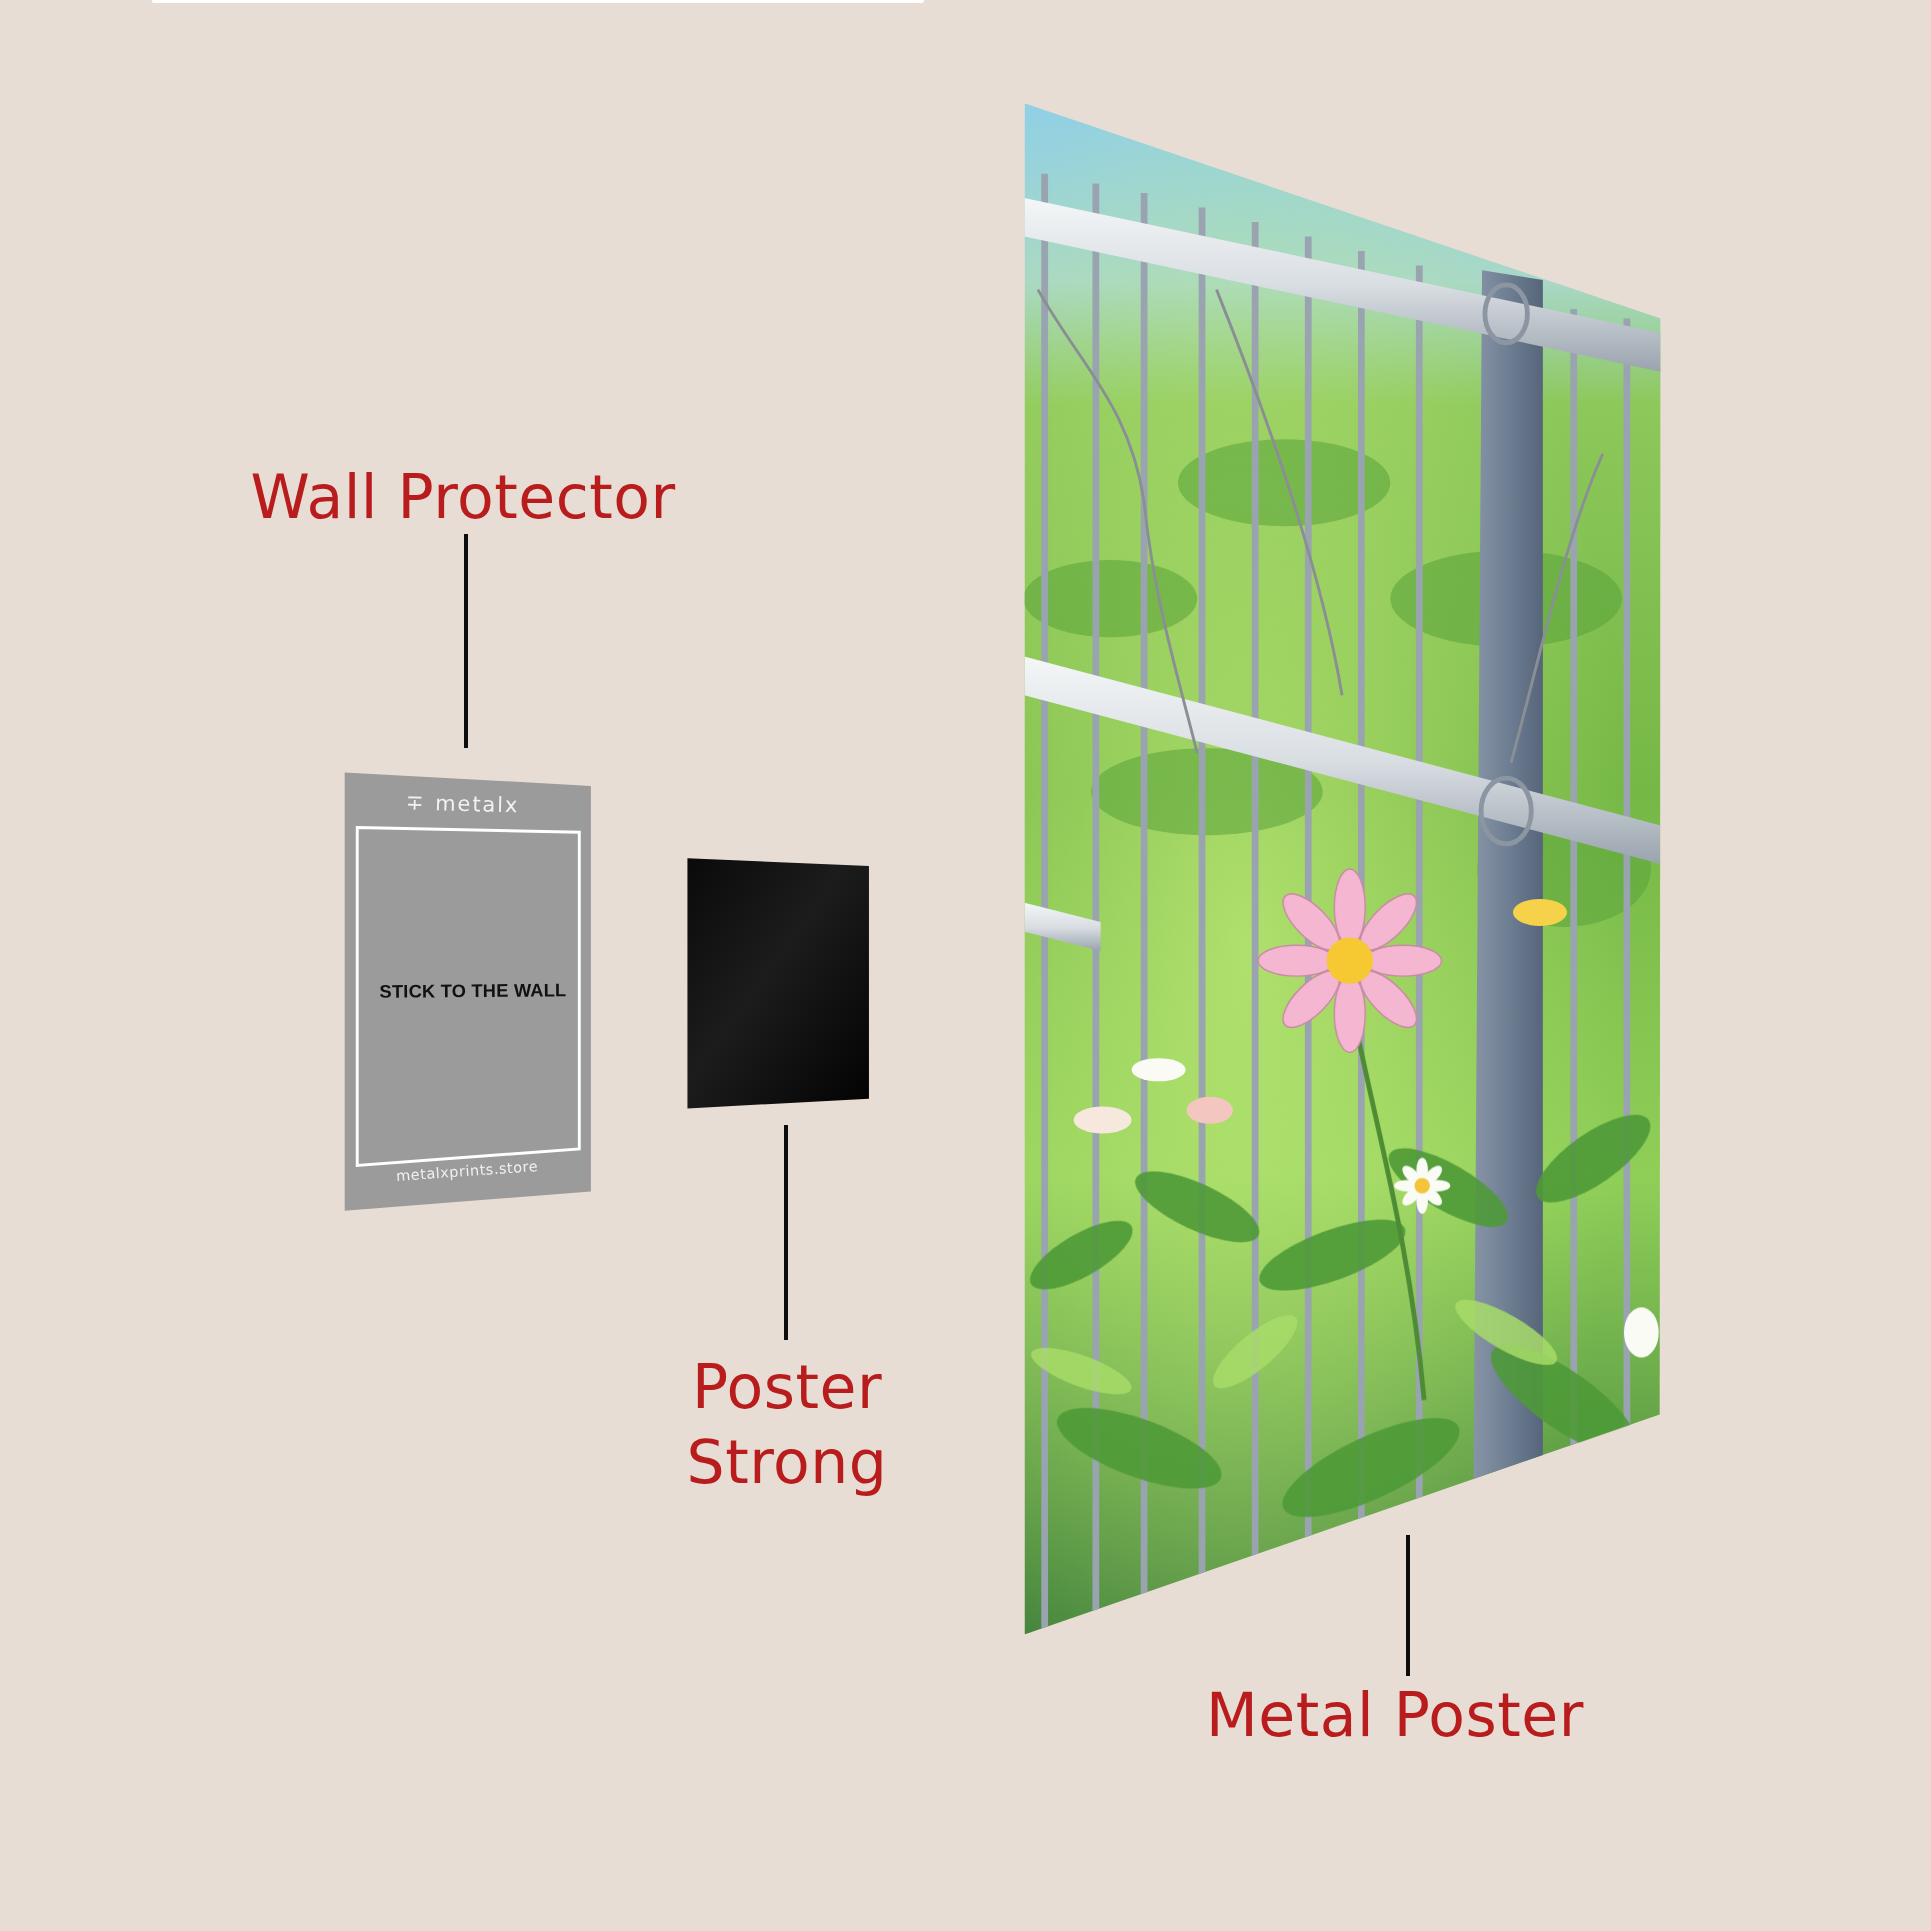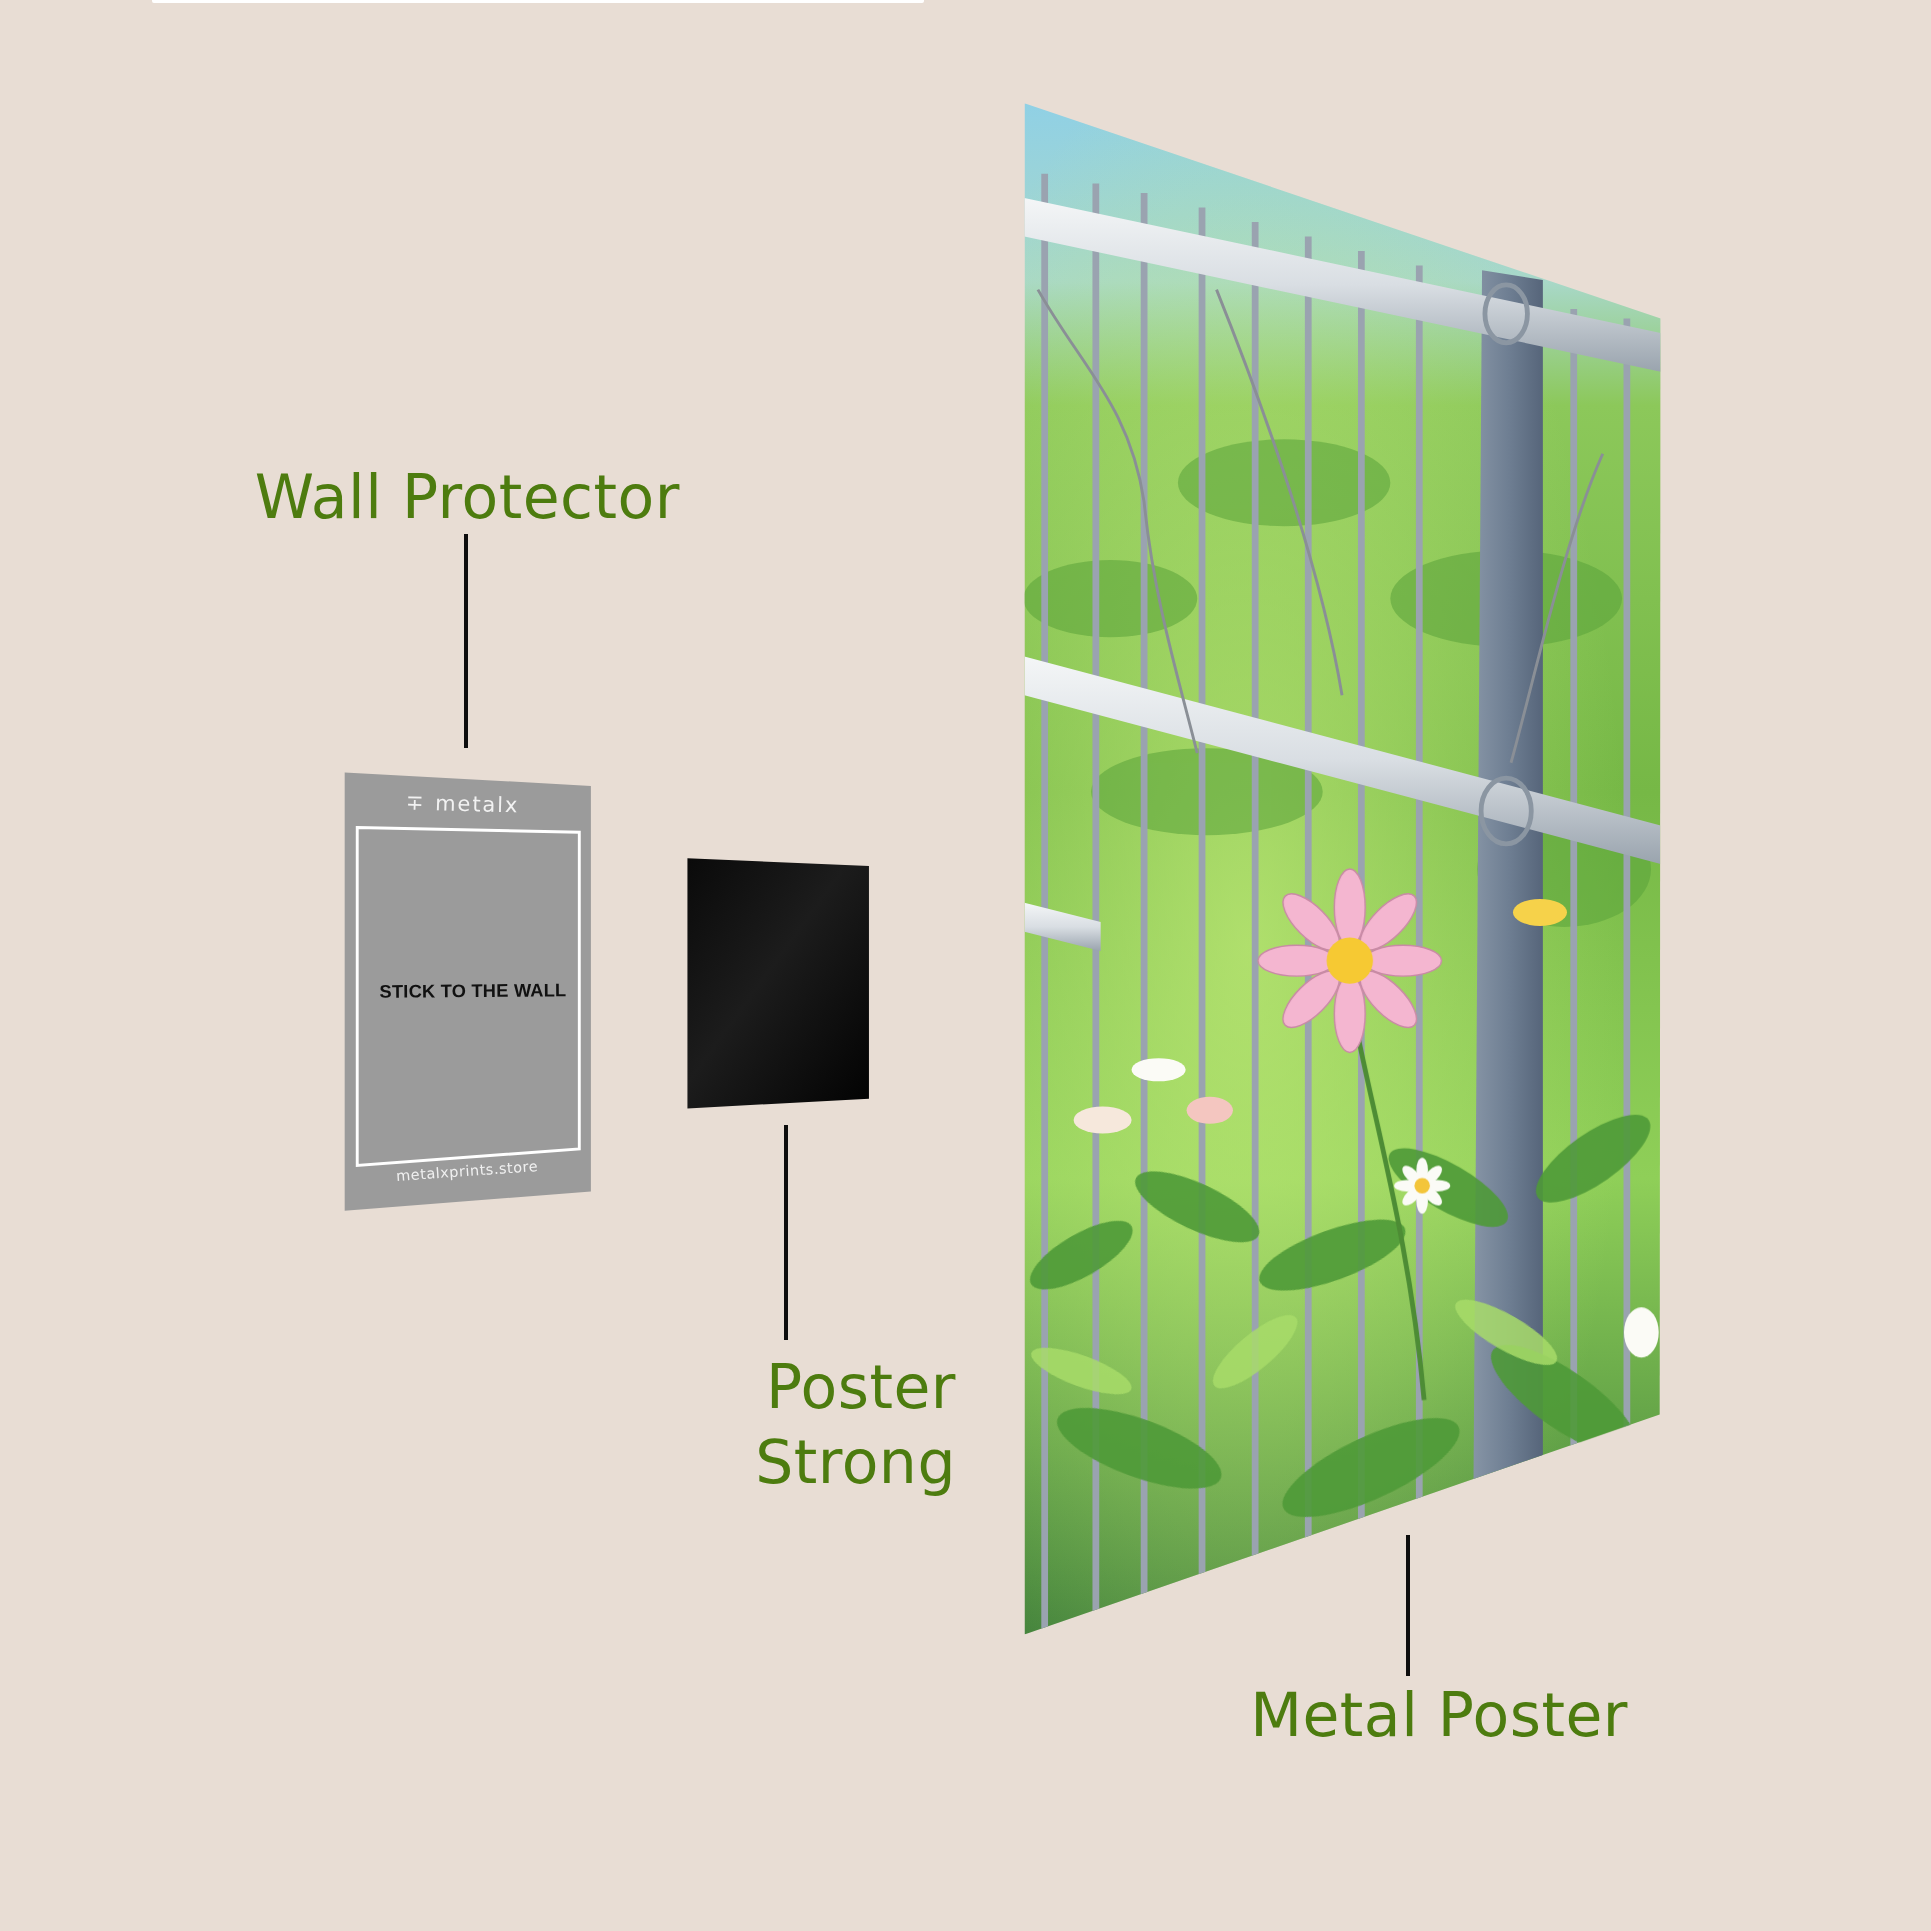--- a/index.html
+++ b/index.html
@@ -6,28 +6,28 @@
   body {
     width: 1931px; height: 1931px; position: relative; overflow: hidden;
     background: #e8ddd4;
     font-family: "DejaVu Sans", "Liberation Sans", sans-serif;
   }
   .top-bar {
     position: absolute; left: 152px; top: 0; width: 772px; height: 2.9px;
     background: #ffffff; border-radius: 0 0 1.9px 1.9px;
   }
   .label {
-    position: absolute; color: #4d7c0f; font-weight: 400;
-    letter-spacing: 0.5px; white-space: nowrap; text-align: right;
+    position: absolute; color: #b91c1c; font-weight: 400;
+    letter-spacing: 0.5px; white-space: nowrap; text-align: center;
     line-height: 1;
   }
   .lbl-wall { left: 246px; top: 467px; width: 434px; font-size: 60px; }
   .lbl-magnet { left: 618px; top: 1350px; width: 338px; font-size: 60px; line-height: 75px; }
   .lbl-magnet span { display: block; }
-  .lbl-poster { left: 1222px; top: 1685px; width: 406px; font-size: 60px; }
+  .lbl-poster { left: 1192px; top: 1685px; width: 406px; font-size: 60px; }
   .leader {
     position: absolute; width: 3.9px; background: #0d0d0d;
   }
   .leader-wall { left: 464px; top: 534px; height: 214px; }
   .leader-magnet { left: 784px; top: 1125px; height: 215px; }
   .leader-poster { left: 1406px; top: 1535px; height: 141px; }
 
   svg.scene { position: absolute; left: 0; top: 0; }
   .protector-text {
     position: absolute; font-family: "Liberation Sans", sans-serif;

